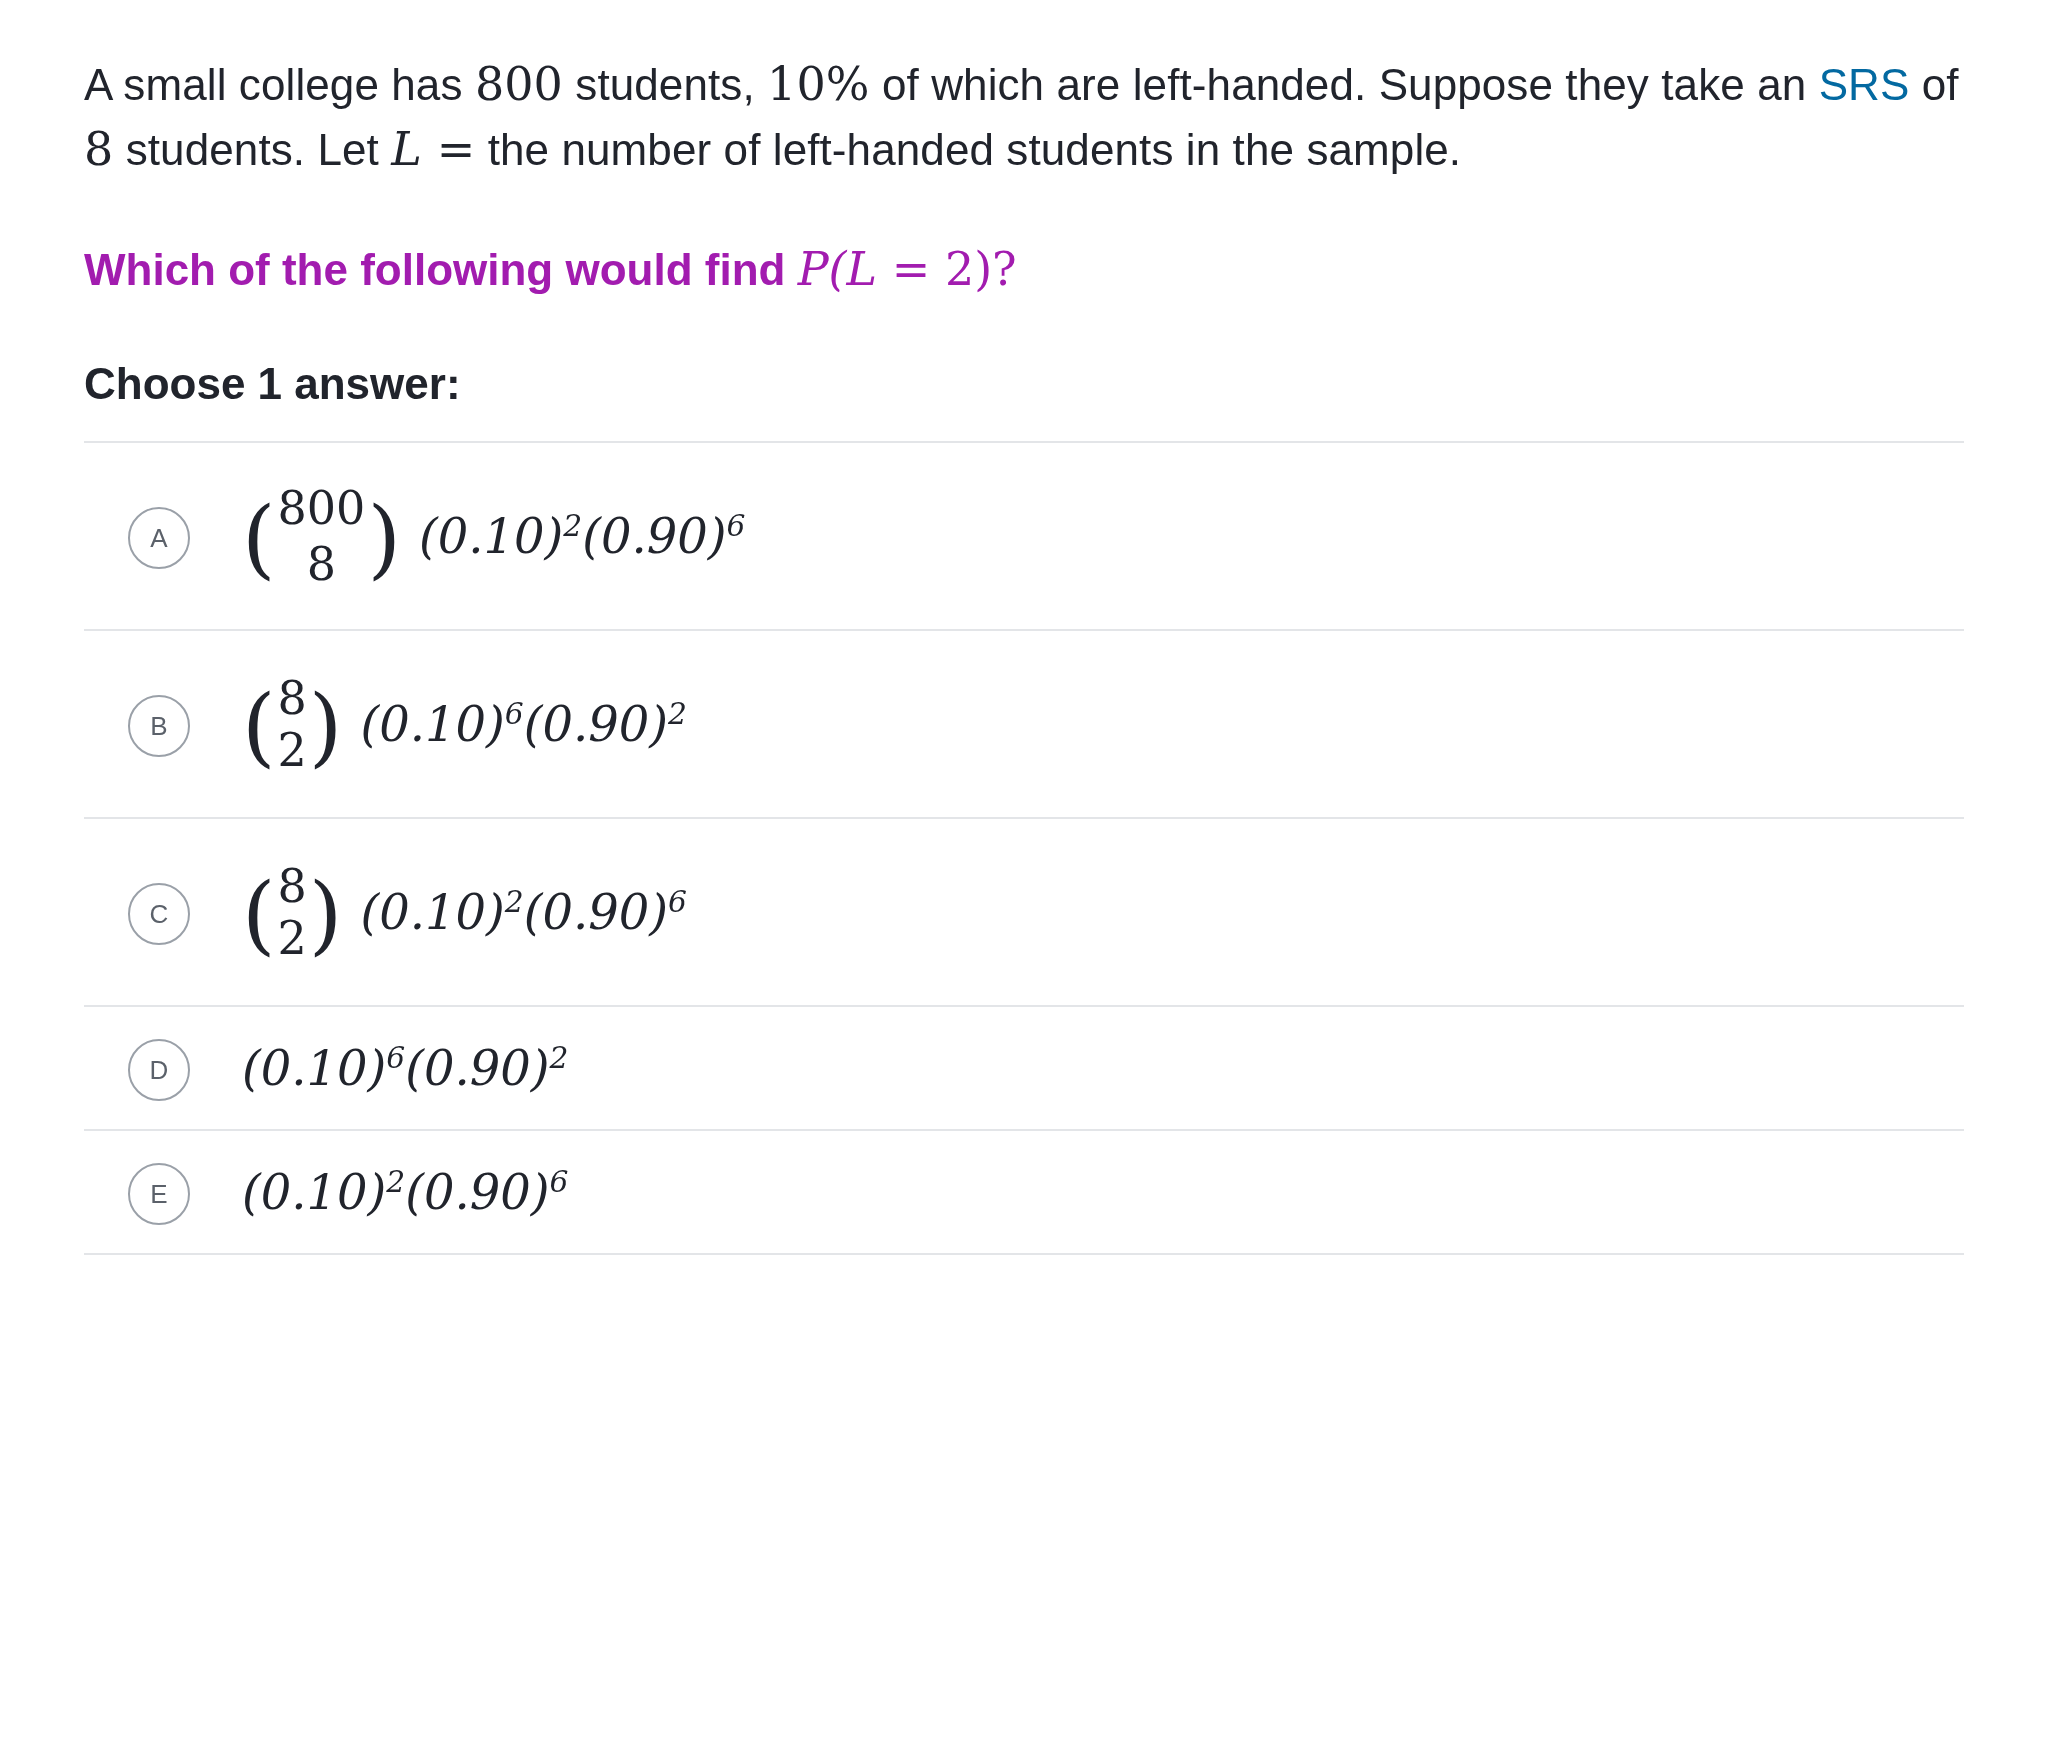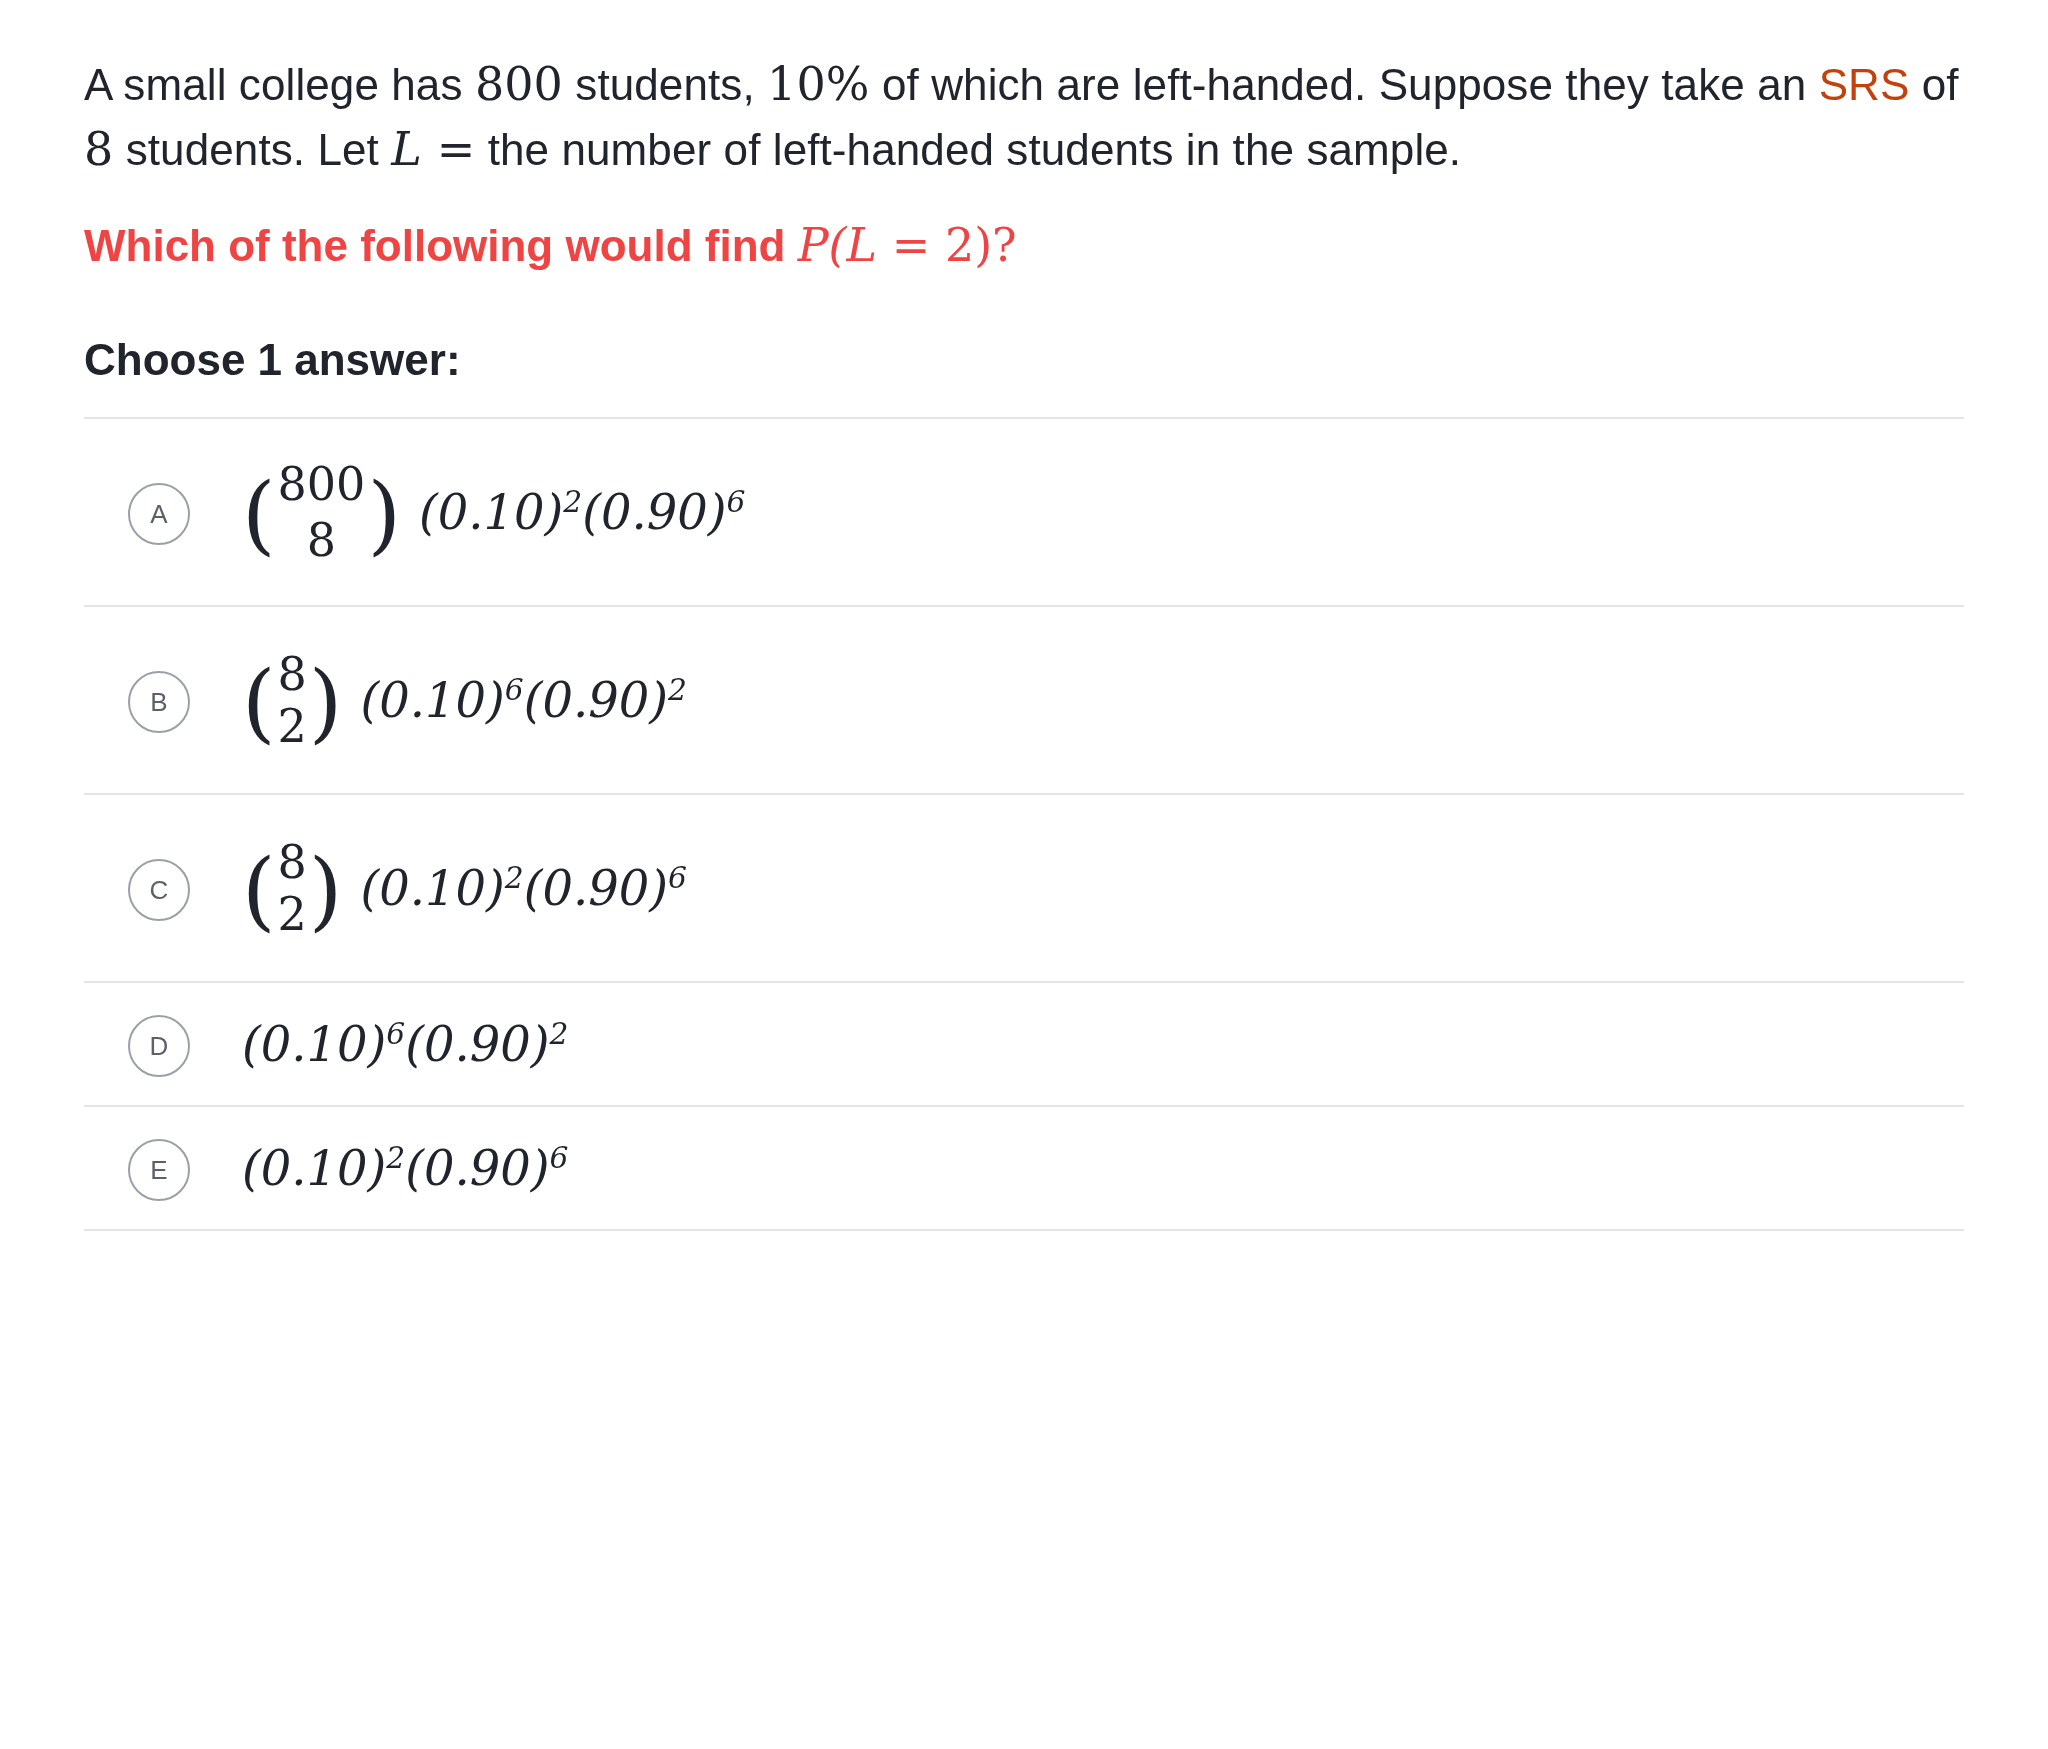--- a/index.html
+++ b/index.html
@@ -33,29 +33,29 @@
     font-family: "DejaVu Serif", "Liberation Serif", serif;
     font-style: italic;
     font-size: 46px;
   }
   .mathnum {
     font-family: "DejaVu Serif", "Liberation Serif", serif;
     font-style: normal;
     font-size: 46px;
   }
   .link {
-    color: #c2410c;
+    color: #0369a1;
   }
 
   .question {
-    margin-top: 30px;
+    margin-top: 54px;
     font-size: 44px;
     font-weight: bold;
     line-height: 1.4;
-    color: #ef4444;
+    color: #a21caf;
   }
   .question .mathvar,
   .question .mathnum {
     font-weight: normal;
   }
 
   .choose {
     margin-top: 58px;
     font-size: 44px;
     font-weight: bold;

